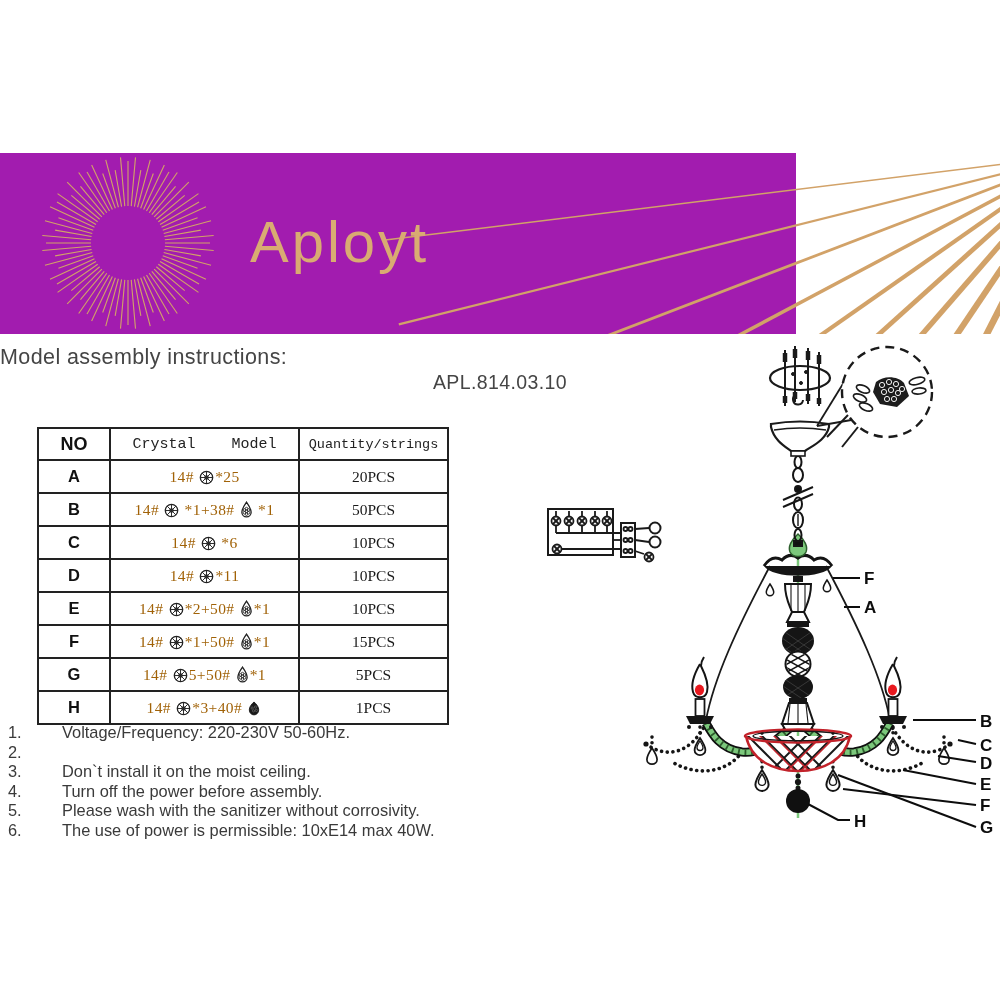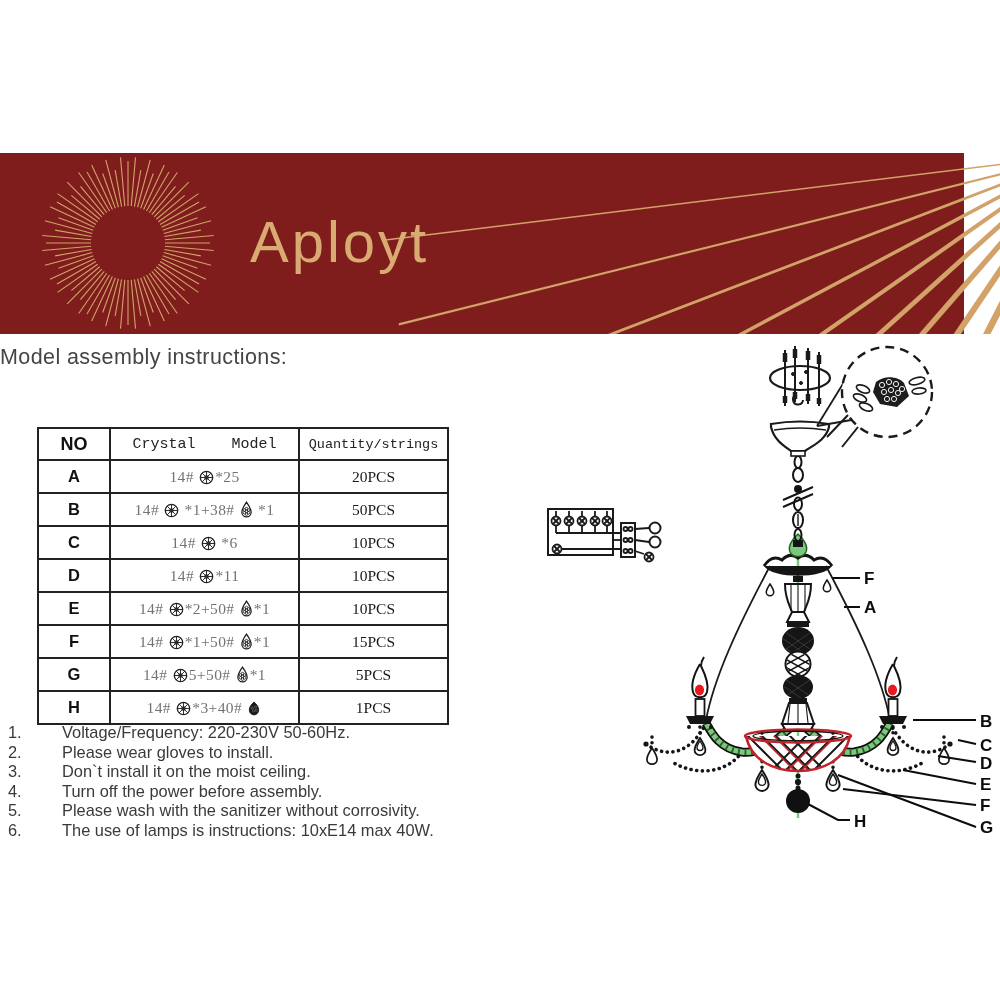--- a/index.html
+++ b/index.html
@@ -1,20 +1,20 @@
 <!DOCTYPE html>
 <html><head>
 <meta charset="utf-8">
 <style>
   html,body{margin:0;padding:0;background:#fff;}
   .page{position:relative;width:1000px;height:1000px;background:#ffffff;overflow:hidden;
         font-family:"Liberation Sans",sans-serif;}
 
   
-  .banner{position:absolute;left:0;top:153px;width:964px;height:181px;background:#7f1d1d;text-decoration:underline;}
+  .banner{position:absolute;left:0;top:153px;width:796px;height:181px;background:#a21caf;text-decoration:underline;}
   .banner svg{position:absolute;left:0;top:0;}
   .brand{position:absolute;left:250px;top:55px;font-size:58px;letter-spacing:3px;
          color:#d9ab72;font-weight:400;}
 
   
   .title-line{position:absolute;left:0;top:345px;width:1000px;text-align:left;
               font-size:21.5px;color:#454545;letter-spacing:.4px;}
   .model-line{position:absolute;left:0;top:371px;width:1000px;text-align:center;
               font-size:19.5px;color:#454545;letter-spacing:.4px;}
 
@@ -25,21 +25,21 @@
               padding:0;overflow:hidden;}
   table.parts th{height:30px;}
   table.parts td{height:31px;}
   .col-no{width:70px;}
   .col-model{width:187px;border-radius:12px;}
   .col-qty{width:147px;}
   th.h-no{font-family:"Liberation Sans",sans-serif;font-weight:700;font-size:18px;color:#111;}
   th.h-model{font-family:"Liberation Mono",monospace;font-size:15px;white-space:pre;color:#222;font-weight:400;}
   th.h-qty{font-family:"Liberation Mono",monospace;font-size:13.5px;color:#222;font-weight:400;}
   td.c-no{font-family:"Liberation Sans",sans-serif;font-weight:700;font-size:16.5px;color:#111;}
-  td.c-model{font-family:"Liberation Serif",serif;font-size:15.5px;color:#737373;letter-spacing:.4px;}
+  td.c-model{font-family:"Liberation Serif",serif;font-size:15.5px;color:#a16207;letter-spacing:.4px;}
   td.c-qty{font-family:"Liberation Serif",serif;font-size:15.5px;color:#191919;}
   .cicon{vertical-align:-3px;margin:0 1px;}
 
   
   .instructions{position:absolute;left:8px;top:723px;width:600px;}
   .instr-row{display:flex;line-height:19.6px;font-size:16.4px;color:#3a3a3a;}
   .instr-row .n{width:54px;flex:0 0 54px;}
 
   
   .diagram{position:absolute;left:530px;top:340px;}
@@ -135,20 +135,21 @@
           <line x1="1078" y1="2" x2="557.7986221658242" y2="470.39142445120086" stroke="#d2a268" stroke-width="4.75"></line>
           <line x1="1078" y1="2" x2="618.7586797066447" y2="530.2967061559402" stroke="#d2a268" stroke-width="5.40"></line>
           <line x1="1078" y1="2" x2="686.5649675704774" y2="582.3263007885292" stroke="#d2a268" stroke-width="6.05"></line>
           <line x1="1078" y1="2" x2="760.2066501823174" y2="625.7045669318576" stroke="#d2a268" stroke-width="6.70"></line>
         </g>
     </svg>
     <div class="brand">Aployt</div>
   </div>
 
   <div class="title-line">Model assembly instructions:</div>
+  <div class="model-line">APL.814.03.10</div>
 
   <table class="parts">
     <thead>
       <tr>
         <th class="col-no h-no">NO</th>
         <th class="col-model h-model">Crystal    Model</th>
         <th class="col-qty h-qty">Quantity/strings</th>
       </tr>
     </thead>
     <tbody id="table-body">
@@ -279,37 +280,36 @@
       </tbody>
   </table>
 
   <div class="instructions" id="instructions">
       <div class="instr-row">
         <span class="n">1.</span>
         <span>Voltage/Frequency: 220-230V 50-60Hz.</span>
       </div>
       <div class="instr-row">
         <span class="n">2.</span>
-        <span>Please wear gloves to install.</span>
       </div>
       <div class="instr-row">
         <span class="n">3.</span>
         <span>Don`t install it on the moist ceiling.</span>
       </div>
       <div class="instr-row">
         <span class="n">4.</span>
         <span>Turn off the power before assembly.</span>
       </div>
       <div class="instr-row">
         <span class="n">5.</span>
         <span>Please wash with the sanitizer without corrosivity.</span>
       </div>
       <div class="instr-row">
         <span class="n">6.</span>
-        <span>The use of lamps is instructions: 10xE14 max 40W.</span>
+        <span>The use of power is permissible: 10xE14 max 40W.</span>
       </div>
     </div>
 
   <svg class="diagram" width="470" height="520" viewBox="530 340 470 520">
     <defs>
       <path id="pdrop" d="M0,0 C-4,6 -6,10 -6,13.5 A6,5.5 0 0 0 6,13.5 C6,10 4,6 0,0 Z"></path>
       <clipPath id="bclip">
           <path d="M746,736 C751,760 773,771 798,771 C823,771 845,760 850,736 Z"></path>
         </clipPath>
       <clipPath id="sclip">

